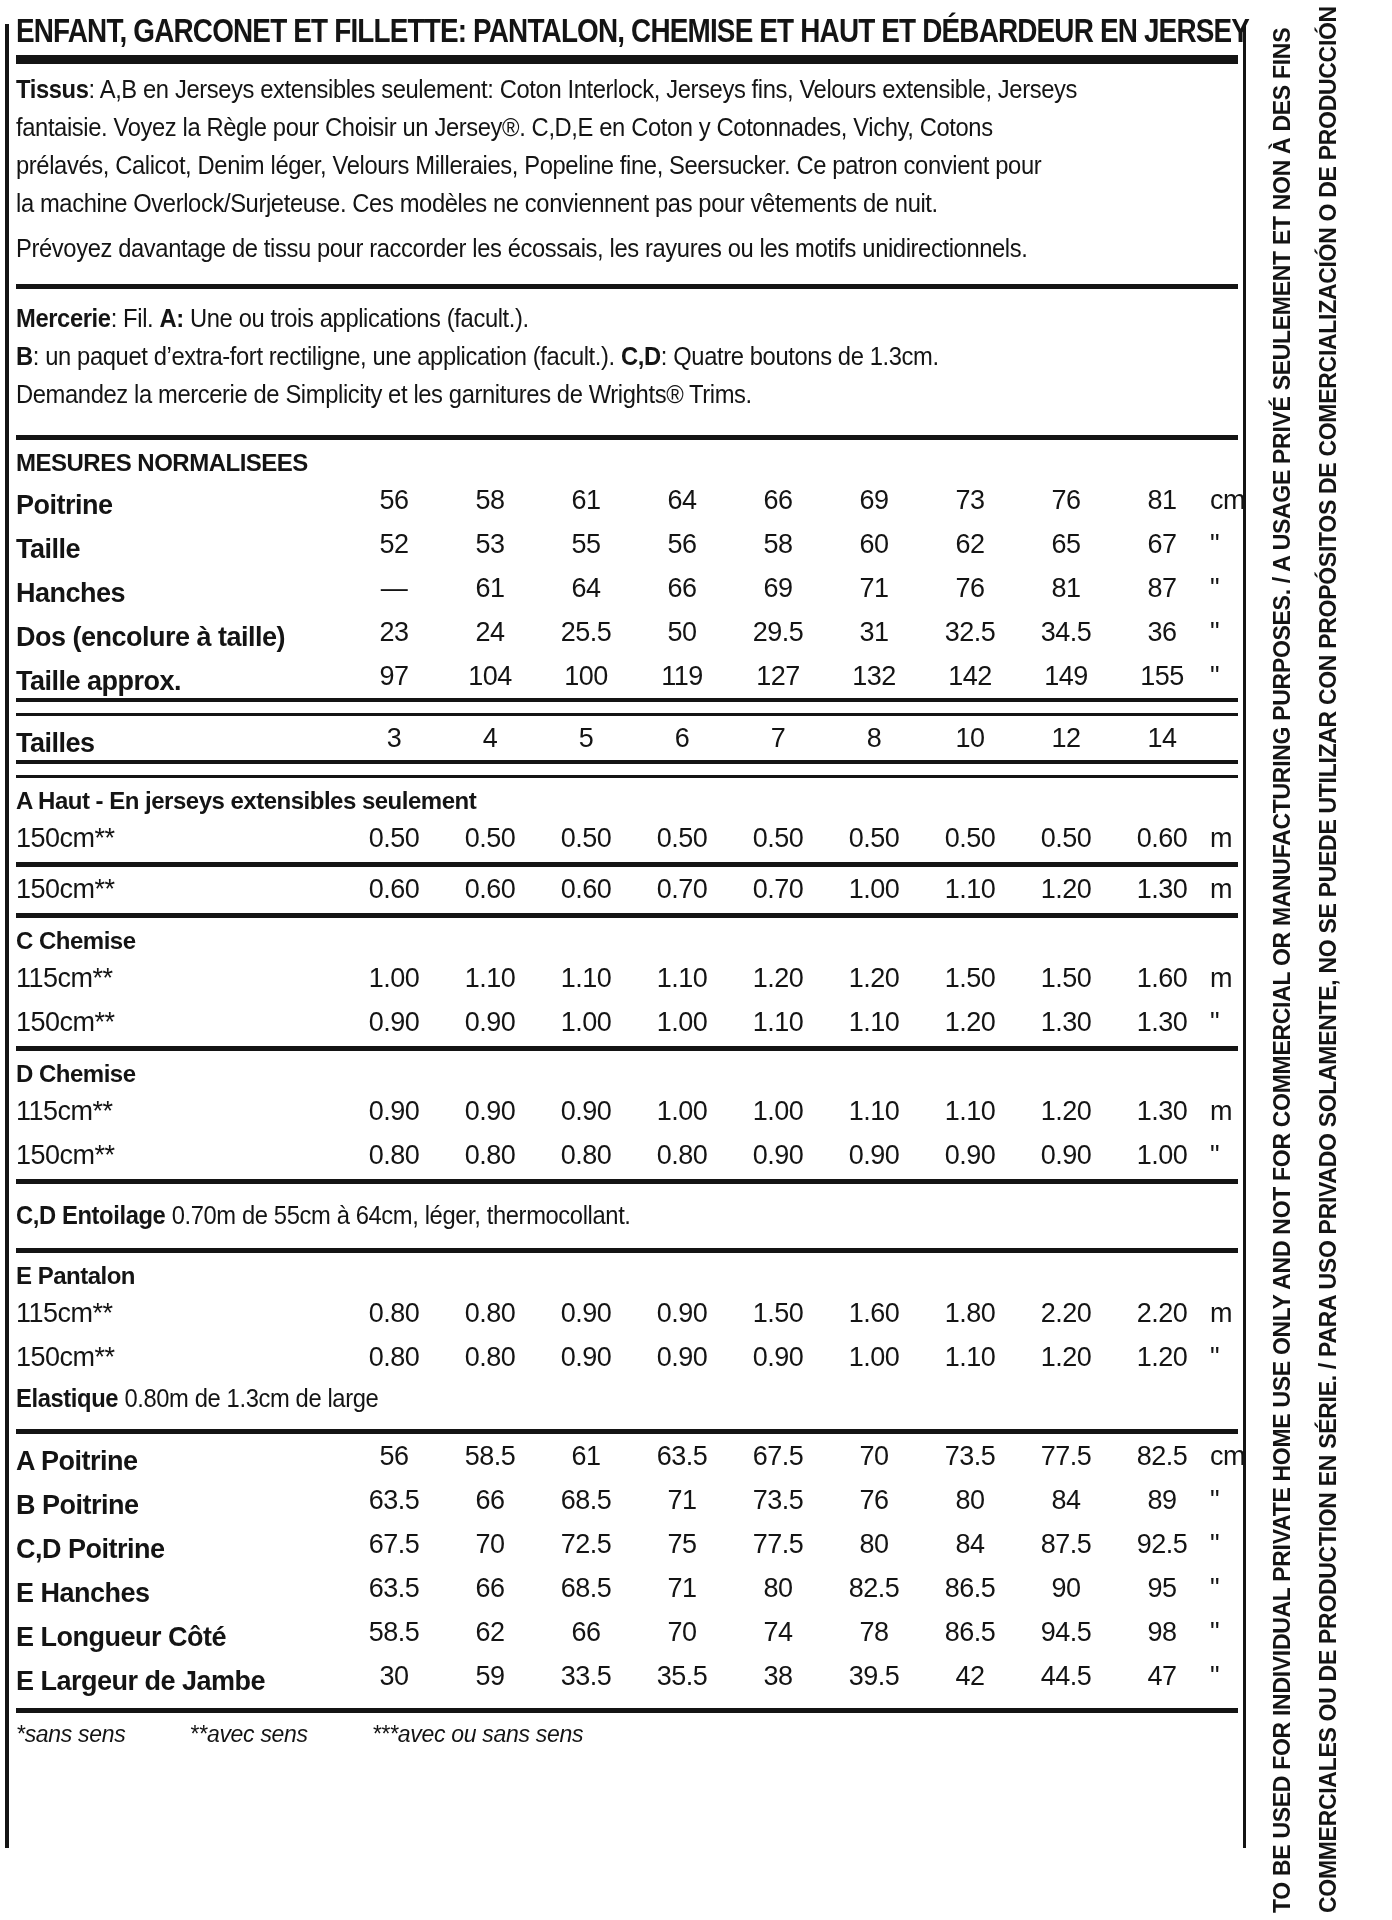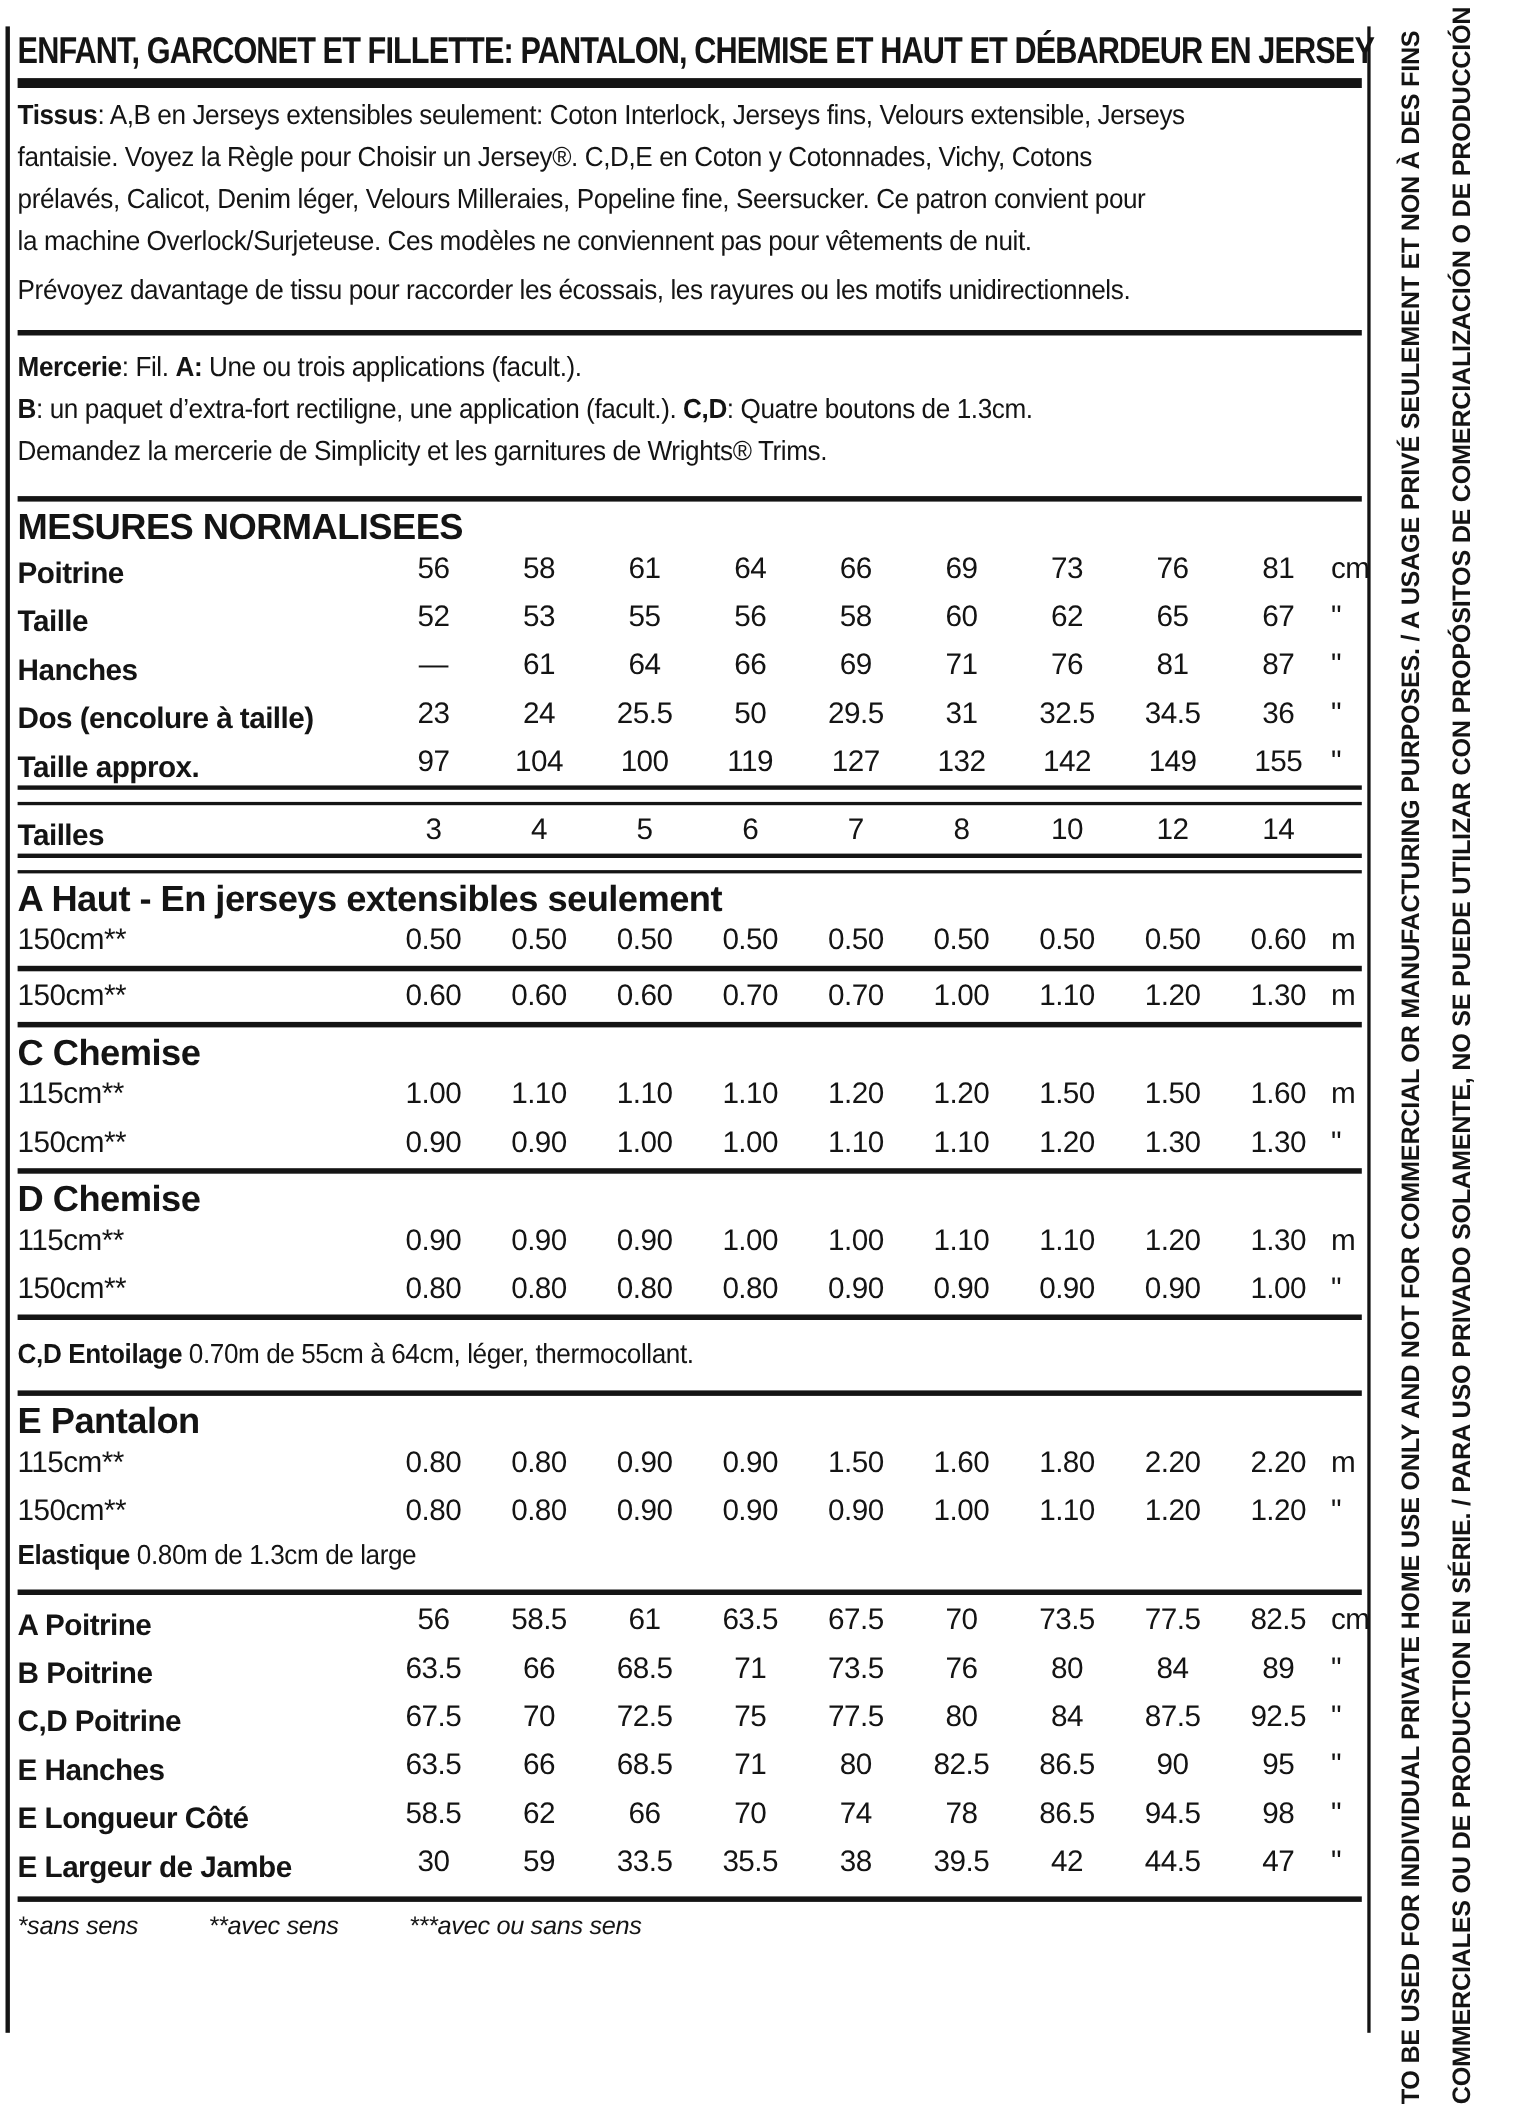--- a/index.html
+++ b/index.html
@@ -3,36 +3,36 @@
 <meta charset="utf-8">
 <style>
   html,body{margin:0;padding:0;background:#e8e8e8;}
   .sheet{
     position:relative;width:1392px;height:1920px;background:#ffffff;color:#141414;
     font-family:"Liberation Sans","DejaVu Sans",sans-serif;overflow:hidden;
   }
   .vb{position:absolute;background:#141414;}
   .vb-left{left:5px;top:24px;width:4px;height:1824px;}
   .vb-right{left:1243px;top:24px;width:3px;height:1824px;}
-  .content{position:absolute;left:16px;top:26px;width:1222px;}
+  .content{position:absolute;left:16px;top:10px;width:1222px;}
   .title{
     font-size:34px;font-weight:bold;line-height:40px;letter-spacing:-1px;
     white-space:nowrap;transform:scaleX(.82);transform-origin:0 50%;
   }
   .rule{border-top:5px solid #141414;}
   .rule-heavy{border-top:9px solid #141414;margin-top:5px;}
   .rule-double{height:11px;border-top:4px solid #141414;border-bottom:3px solid #141414;}
   .g2{margin-top:2px;} .g10{margin-top:10px;} .g12{margin-top:12px;}
   .g14{margin-top:14px;} .g17{margin-top:17px;} .g22{margin-top:22px;}
   .para{font-size:25px;letter-spacing:-.4px;transform:scaleX(.95);transform-origin:0 0;}
   .para .tline{line-height:38px;white-space:nowrap;}
   .para-top{margin-top:6px;}
   .para-gap{margin-top:7px;}
   .para-mid{margin-top:12px;}
-  .sec-heading{font-size:33px;font-weight:bold;line-height:30px;margin-top:8px;letter-spacing:-.5px;white-space:nowrap;}
+  .sec-heading{font-size:24px;font-weight:bold;line-height:30px;margin-top:8px;letter-spacing:-.5px;white-space:nowrap;}
   .ttable{font-size:27px;}
   .trow{display:grid;grid-template-columns:330px repeat(9,96px) 1fr;align-items:center;height:44px;letter-spacing:-.5px;}
   .tlabel{text-align:left;white-space:nowrap;}
   .tlabel.b{font-weight:bold;margin-top:11px;}
   .tval{text-align:center;white-space:nowrap;}
   .tunit{text-align:left;white-space:nowrap;}
   .footnotes{margin-top:8px;font-size:23px;letter-spacing:-.3px;font-style:italic;}
   .footnotes span{margin-right:58px;}
   .vtext{
     position:absolute;top:1885px;line-height:28px;font-size:23px;font-weight:bold;

